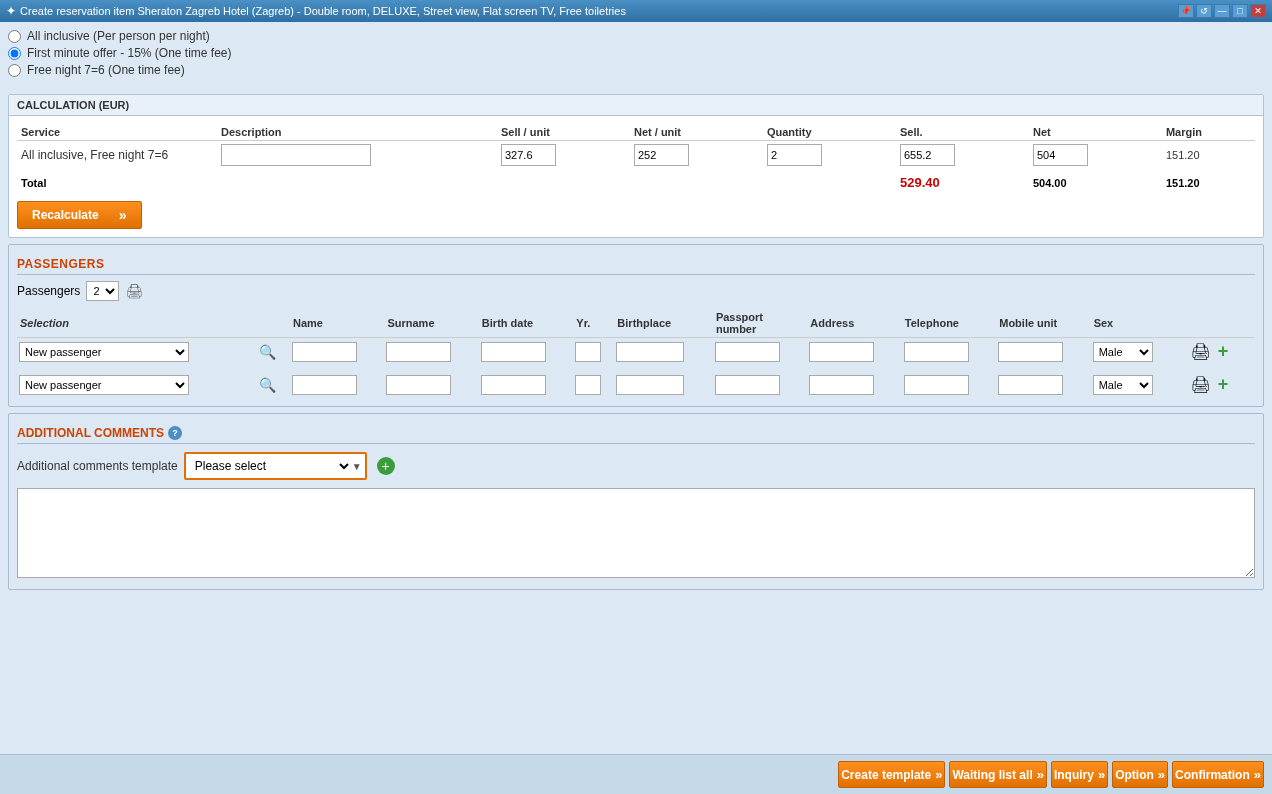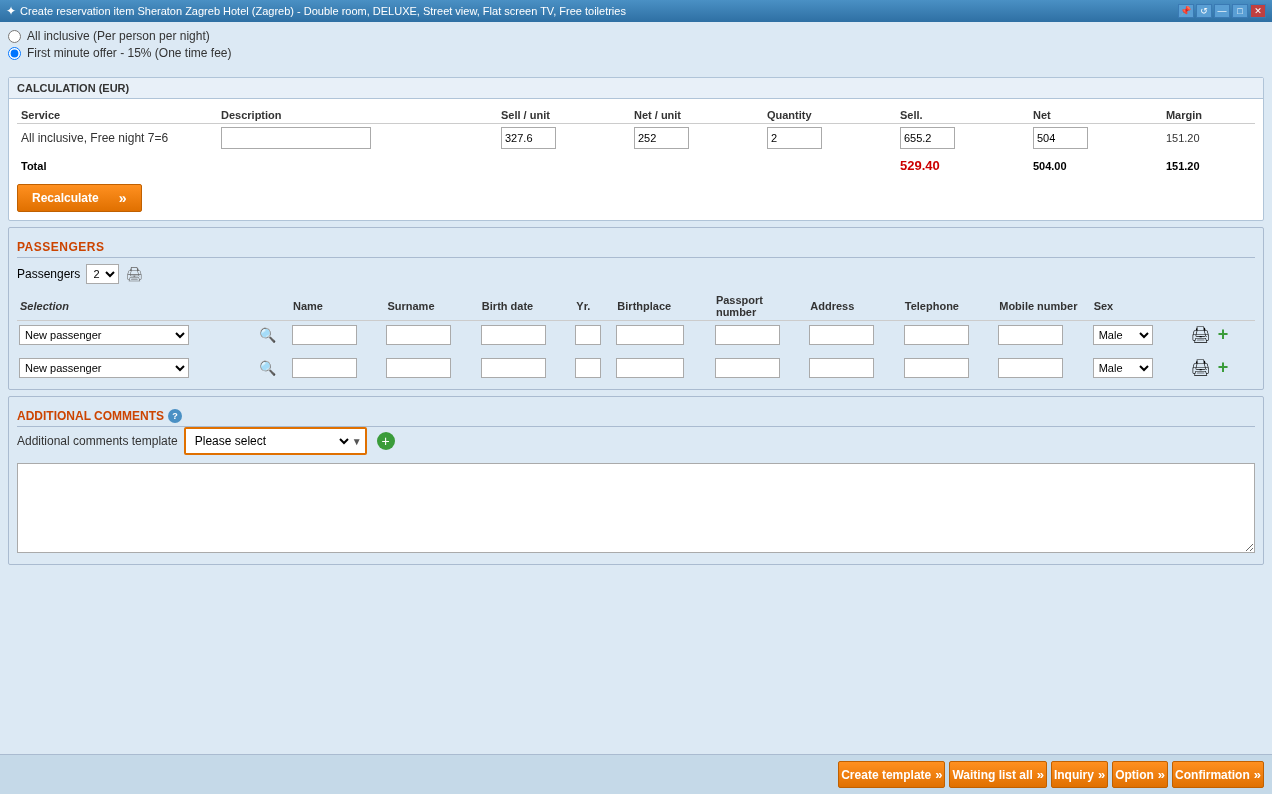--- a/index.html
+++ b/index.html
@@ -135,21 +135,21 @@
       background: none; border: none; cursor: pointer;
       font-size: 16px; padding: 0 2px;
     }
     .add-btn { color: #3a9c3a; font-size: 18px; font-weight: bold; }
 
     
     .comments-section { padding: 6px 8px 8px 8px; }
     .comments-header {
       color: #cc4400; font-weight: bold; font-size: 12px;
       border-bottom: 1px solid #aabbd0;
-      padding: 4px 0 3px 0; 
+      padding: 4px 0 3px 0; margin-bottom: 8px;
       display: flex; align-items: center; gap: 4px;
     }
     .help-icon {
       display: inline-flex; align-items: center; justify-content: center;
       width: 14px; height: 14px; background: #4a90c4; color: white;
       border-radius: 50%; font-size: 9px; font-weight: bold; cursor: pointer;
     }
     .template-row {
       display: flex; align-items: center; gap: 6px; margin-bottom: 8px;
     }
@@ -223,20 +223,24 @@
 <div class="main-content">
 
   <div class="radio-section">
     <div class="radio-item">
       <input type="radio" name="pricing" style="">
       <span>All inclusive (Per person per night)</span>
     </div>
     <div class="radio-item">
       <input type="radio" name="pricing" checked="" style="">
       <span>First minute offer - 15% (One time fee)</span>
+    </div>
+    <div class="radio-item">
+      <input type="radio" name="pricing" style="">
+      <span>Free night 7=6 (One time fee)</span>
     </div>
   </div>
 
   <div class="panel">
     <div class="panel-header">
       <span>CALCULATION (EUR)</span>
     </div>
     <div class="panel-body">
       <table class="calc-table">
         <thead>
@@ -311,21 +315,21 @@
           <th class="sel-col">Selection</th>
           <th style="width:16px;"></th>
           <th class="name-col">Name</th>
           <th class="surname-col">Surname</th>
           <th class="bdate-col">Birth date</th>
           <th class="yr-col">Yr.</th>
           <th class="birthplace-col">Birthplace</th>
           <th class="passport-col">Passport number</th>
           <th class="address-col">Address</th>
           <th class="tel-col">Telephone</th>
-          <th class="mobile-col">Mobile number</th>
+          <th class="mobile-col">Mobile unit</th>
           <th class="sex-col">Sex</th>
           <th class="action-col"></th>
         </tr>
       </thead>
       <tbody>
 
         <tr>
           <td>
             <select style="width:170px; height:20px; font-size:11px; border:1px solid #aaa;">
               <option selected="">New passenger</option>

